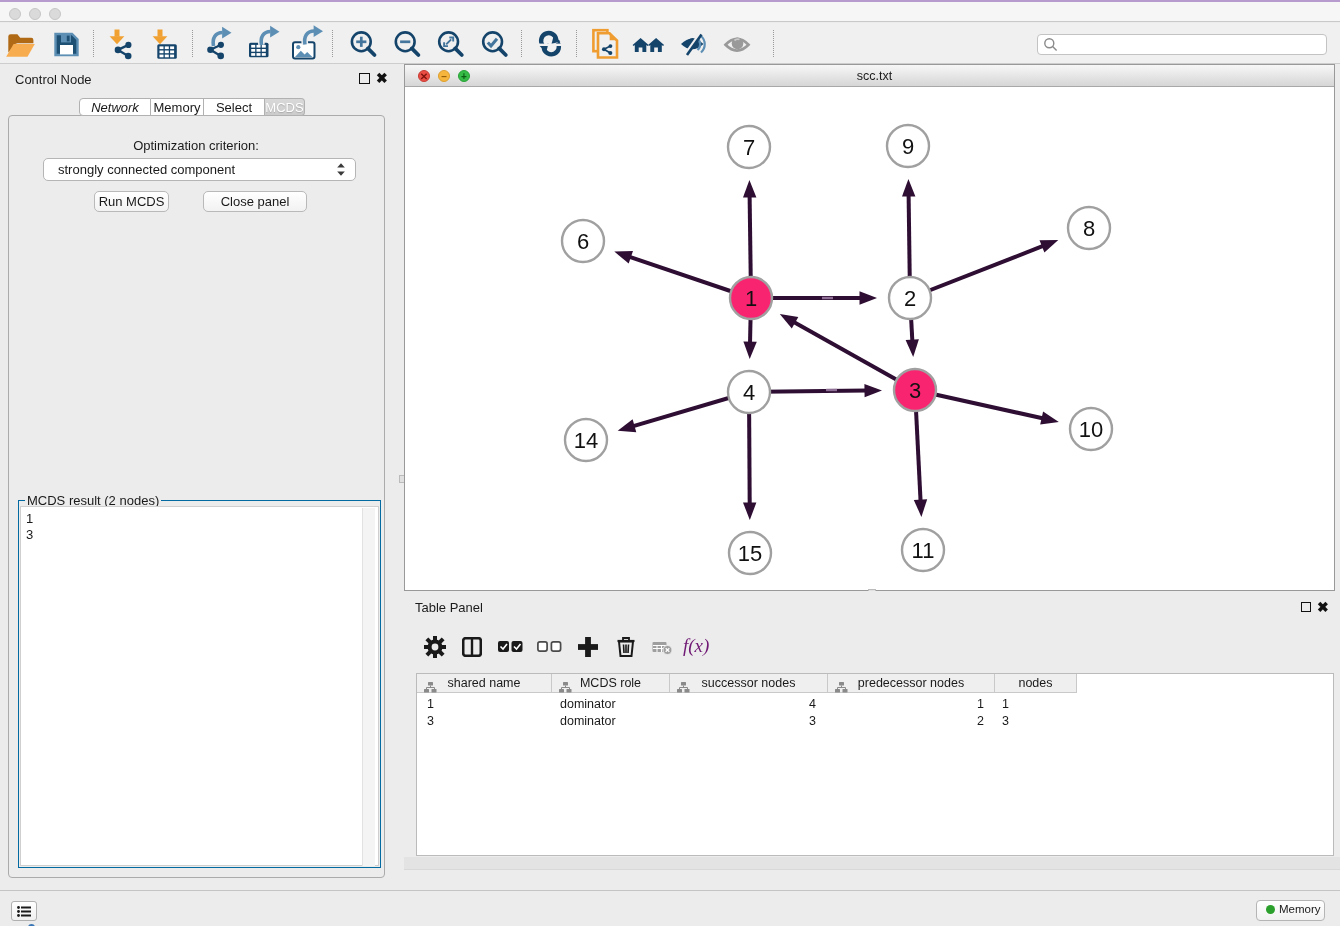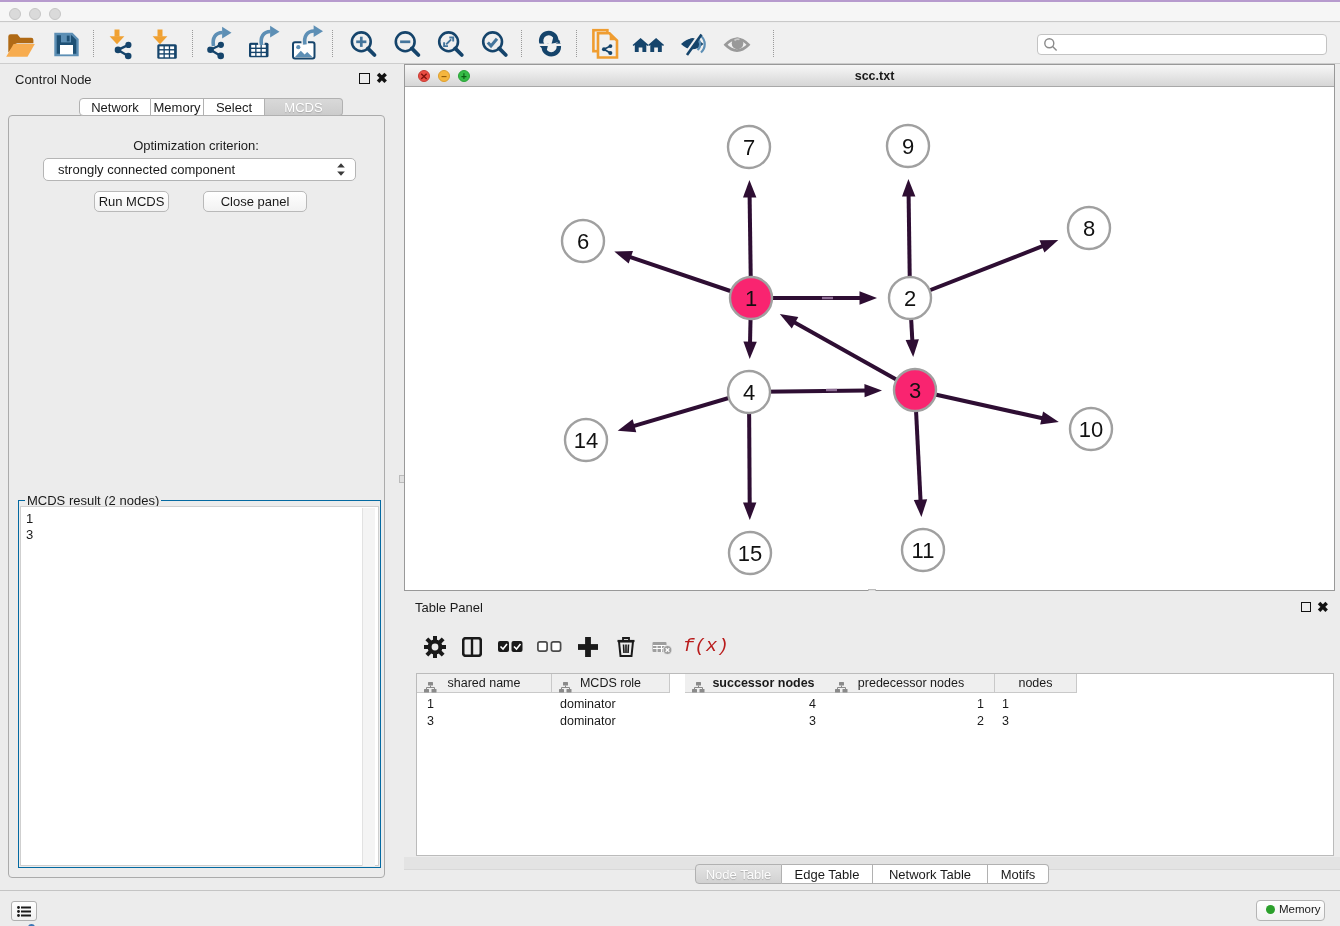--- a/index.html
+++ b/index.html
@@ -15,21 +15,21 @@
 #toolbar { position:absolute; left:0; top:23px; width:1340px; height:41px;
   background:#f0f0f0; border-bottom:1px solid #cdcdcd; }
 .tsep { position:absolute; top:7px; height:27px; width:0;
   border-left:1px dotted #9a9a9a; }
 #cpanel { position:absolute; left:0; top:64px; width:392px; height:825px; background:#ececec; }
 #cp-box { position:absolute; left:8px; top:115px; width:377px; height:763px;
   border:1px solid #ababab; border-radius:4px; background:#ececec; }
 .tabrow { position:absolute; display:flex; }
 .tab { border:1px solid #b1b1b1; background:#fff; color:#1a1a1a; font-size:13px;
   text-align:center; padding:0; height:18px; line-height:17px; border-left:none; }
-.tab:first-child { border-left:1px solid #b1b1b1; border-radius:4px 0 0 4px; }
+.tab:first-child { border-left:1px solid #b1b1b1; border-radius:4px 0 0 4px;font-style:italic; }
 .tab:last-child { border-radius:0 4px 4px 0; }
 .tab.sel { background:linear-gradient(#d9d9d9,#cccccc); color:#fff;
   text-shadow:0 1px 1px #aaa; }
 #opt-label { position:absolute; left:0; top:138px; width:392px; text-align:center;
   font-size:13px; color:#1a1a1a; }
 #opt-select { position:absolute; left:43px; top:158px; width:313px; height:23px;
   background:#fff; border:1px solid #b5b5b5; border-radius:5px; font-size:13px;
   color:#1a1a1a; line-height:21px; padding-left:14px; }
 .btn { position:absolute; height:21px; background:linear-gradient(#ffffff,#f2f2f2);
   border:1px solid #b9b9b9; border-radius:5px; font-size:13px; color:#1a1a1a;
@@ -41,21 +41,21 @@
 #fieldset-inner { position:absolute; left:1px; top:5px; width:359px; height:360px;
   background:#fff; border:1px solid #cfcfcf; font-size:13px; color:#1a1a1a;
   line-height:16px; padding:4px 0 0 5px; }
 #fs-scroll { position:absolute; right:3px; top:1px; width:13px; height:358px;
   background:#f4f4f4; border-left:1px solid #e2e2e2; }
 #netwin { position:absolute; left:404px; top:64px; width:931px; height:527px;
   border:1px solid #999; background:#fff; }
 #net-titlebar { position:absolute; left:0; top:0; width:929px; height:22px;
   background:linear-gradient(#f7f7f7,#d6d6d6); border-bottom:1px solid #a8a8a8; }
 #net-title { position:absolute; left:5px; width:100%; text-align:center; top:4px; font-size:12.5px;
-  font-weight:bold; color:#1a1a1a; }
+  font-weight:normal; color:#1a1a1a; }
 .tl { position:absolute; top:5px; width:12px; height:12px; border-radius:50%;
   font-size:10px; font-weight:bold; text-align:center; line-height:12px; }
 #tpanel { position:absolute; left:404px; top:591px; width:936px; height:298px; background:#ececec; }
 #tp-title { position:absolute; left:11px; top:9px; font-size:13px; color:#1c1c1c; }
 #tp-float { position:absolute; left:897px; top:11px; width:10px; height:10px; border:1.6px solid #111; }
 #tp-x { position:absolute; left:913px; top:8px; font-size:14px; font-weight:bold; color:#111; }
 #ttable { position:absolute; left:12px; top:82px; width:918px; height:183px;
   background:#fff; border:1px solid #bbb; }
 .th { position:absolute; top:0; height:19px; background:#efefef;
   border-right:1px solid #c9c9c9; border-bottom:1px solid #c9c9c9;
@@ -187,21 +187,21 @@
 
 <div id="cpanel"></div>
 <div class="abs" style="left:15px; top:72px; font-size:13px; color:#1c1c1c;">Control Node</div>
 <div class="abs" style="left:359px; top:73px; width:11px; height:11px; border:1.6px solid #111;"></div>
 <div class="abs" style="left:376px; top:70px; font-size:14px; font-weight:bold; color:#111;">✖</div>
 <div id="cp-box"></div>
 <div class="tabrow" style="left:79px; top:98px;">
   <div class="tab" style="width:72px;">Network</div>
   <div class="tab" style="width:53px;">Memory</div>
   <div class="tab" style="width:61px;">Select</div>
-  <div class="tab sel" style="width:78px;">MCDS</div>
+  <div class="tab sel" style="width:40px;">MCDS</div>
 </div>
 <div id="opt-label">Optimization criterion:</div>
 <div id="opt-select">strongly connected component
   <svg width="10" height="15" viewBox="0 0 10 15" style="position:absolute; right:9px; top:3px;">
     <polygon points="1.2,5.6 5,1.2 8.8,5.6" fill="#3a3a3a"></polygon>
     <polygon points="1.2,9.4 5,13.8 8.8,9.4" fill="#3a3a3a"></polygon>
   </svg>
 </div>
 <div class="btn" style="left:94px; top:191px; width:75px;">Run MCDS</div>
 <div class="btn" style="left:203px; top:191px; width:104px;">Close panel</div>
@@ -327,39 +327,39 @@
       <rect x="0.5" y="3" width="14" height="10" rx="1" fill="#9e9e9e"></rect>
 <g stroke="#fff" stroke-width="1">
         <line x1="1" y1="6.5" x2="14" y2="6.5"></line>
         <line x1="1" y1="9.5" x2="14" y2="9.5"></line>
         <line x1="5" y1="6.5" x2="5" y2="13"></line>
         <line x1="9.5" y1="6.5" x2="9.5" y2="13"></line>
       </g>
 <circle cx="15.5" cy="11" r="4.5" fill="#9e9e9e" stroke="#ececec" stroke-width="1"></circle>
 <path d="M13.7,9.2 l3.6,3.6 M17.3,9.2 l-3.6,3.6" stroke="#fff" stroke-width="1.3"></path>
     </svg>
-    <div class="abs" style="left:279px; top:44px; font-family:Liberation Mono, monospace; font-style:italic; font-size:19px; color:#b91c1c;">f(x)</div>
+    <div class="abs" style="left:279px; top:44px; font-family:Liberation Serif, serif; font-style:italic; font-size:19px; color:#701a75;">f(x)</div>
   <div id="ttable">
       <div class="th" style="left:0px; width:135px;"><span style="position:absolute; left:7px; top:4px;"><svg width="13" height="11" viewBox="0 0 13 11" style="vertical-align:middle;">
             <g fill="#8a8a8a">
               <rect x="4" y="0" width="5" height="3.6" rx="0.5"></rect>
               <rect x="0" y="7" width="5" height="3.6" rx="0.5"></rect>
               <rect x="7.5" y="7" width="5" height="3.6" rx="0.5"></rect>
               <path d="M6.5,3.5 v2 M2.5,7 v-1.5 h8 V7" stroke="#8a8a8a" stroke-width="1" fill="none"></path>
             </g>
           </svg></span>shared name</div>
 <div class="th" style="left:135px; width:118px;"><span style="position:absolute; left:7px; top:4px;"><svg width="13" height="11" viewBox="0 0 13 11" style="vertical-align:middle;">
             <g fill="#8a8a8a">
               <rect x="4" y="0" width="5" height="3.6" rx="0.5"></rect>
               <rect x="0" y="7" width="5" height="3.6" rx="0.5"></rect>
               <rect x="7.5" y="7" width="5" height="3.6" rx="0.5"></rect>
               <path d="M6.5,3.5 v2 M2.5,7 v-1.5 h8 V7" stroke="#8a8a8a" stroke-width="1" fill="none"></path>
             </g>
           </svg></span>MCDS role</div>
-<div class="th" style="left:268px; width:158px;font-weight:bold;"><span style="position:absolute; left:7px; top:4px;"><svg width="13" height="11" viewBox="0 0 13 11" style="vertical-align:middle;">
+<div class="th" style="left:253px; width:158px;"><span style="position:absolute; left:7px; top:4px;"><svg width="13" height="11" viewBox="0 0 13 11" style="vertical-align:middle;">
             <g fill="#8a8a8a">
               <rect x="4" y="0" width="5" height="3.6" rx="0.5"></rect>
               <rect x="0" y="7" width="5" height="3.6" rx="0.5"></rect>
               <rect x="7.5" y="7" width="5" height="3.6" rx="0.5"></rect>
               <path d="M6.5,3.5 v2 M2.5,7 v-1.5 h8 V7" stroke="#8a8a8a" stroke-width="1" fill="none"></path>
             </g>
           </svg></span>successor nodes</div>
 <div class="th" style="left:411px; width:167px;"><span style="position:absolute; left:7px; top:4px;"><svg width="13" height="11" viewBox="0 0 13 11" style="vertical-align:middle;">
             <g fill="#8a8a8a">
               <rect x="4" y="0" width="5" height="3.6" rx="0.5"></rect>
@@ -374,26 +374,20 @@
 <div class="td" style="left:253px; top:22px; width:146px; text-align:right;">4</div>
 <div class="td" style="left:411px; top:22px; width:156px; text-align:right;">1</div>
 <div class="td" style="left:585px; top:22px;">1</div>
 <div class="td" style="left:10px; top:39px;">3</div>
 <div class="td" style="left:143px; top:39px;">dominator</div>
 <div class="td" style="left:253px; top:39px; width:146px; text-align:right;">3</div>
 <div class="td" style="left:411px; top:39px; width:156px; text-align:right;">2</div>
 <div class="td" style="left:585px; top:39px;">3</div>
     </div>
   <div class="abs" style="left:0; top:266px; width:936px; height:13px; background:#e3e3e3; border-bottom:1px solid #d8d8d8;"></div>
-  <div class="tabrow" style="left:291px; top:273px;">
-    <div class="btab sel" style="width:87px;">Node Table</div>
-    <div class="btab" style="width:91px;">Edge Table</div>
-    <div class="btab" style="width:115px;">Network Table</div>
-    <div class="btab" style="width:61px;">Motifs</div>
-  </div>
 </div>
 
 <div id="statusbar">
 <div class="abs" style="left:11px; top:10px; width:26px; height:20px; background:linear-gradient(#fff,#f0f0f0); border:1px solid #b0b0b0; border-radius:3px;"></div>
 <svg class="abs" style="left:17px; top:15px;" width="14" height="11" viewBox="0 0 14 11">
 <g fill="#1a1a1a">
         <circle cx="1.5" cy="1.5" r="1.4"></circle>
         <circle cx="1.5" cy="5.5" r="1.4"></circle>
         <circle cx="1.5" cy="9.5" r="1.4"></circle>
 <rect x="4" y="0.5" width="10" height="2"></rect>

